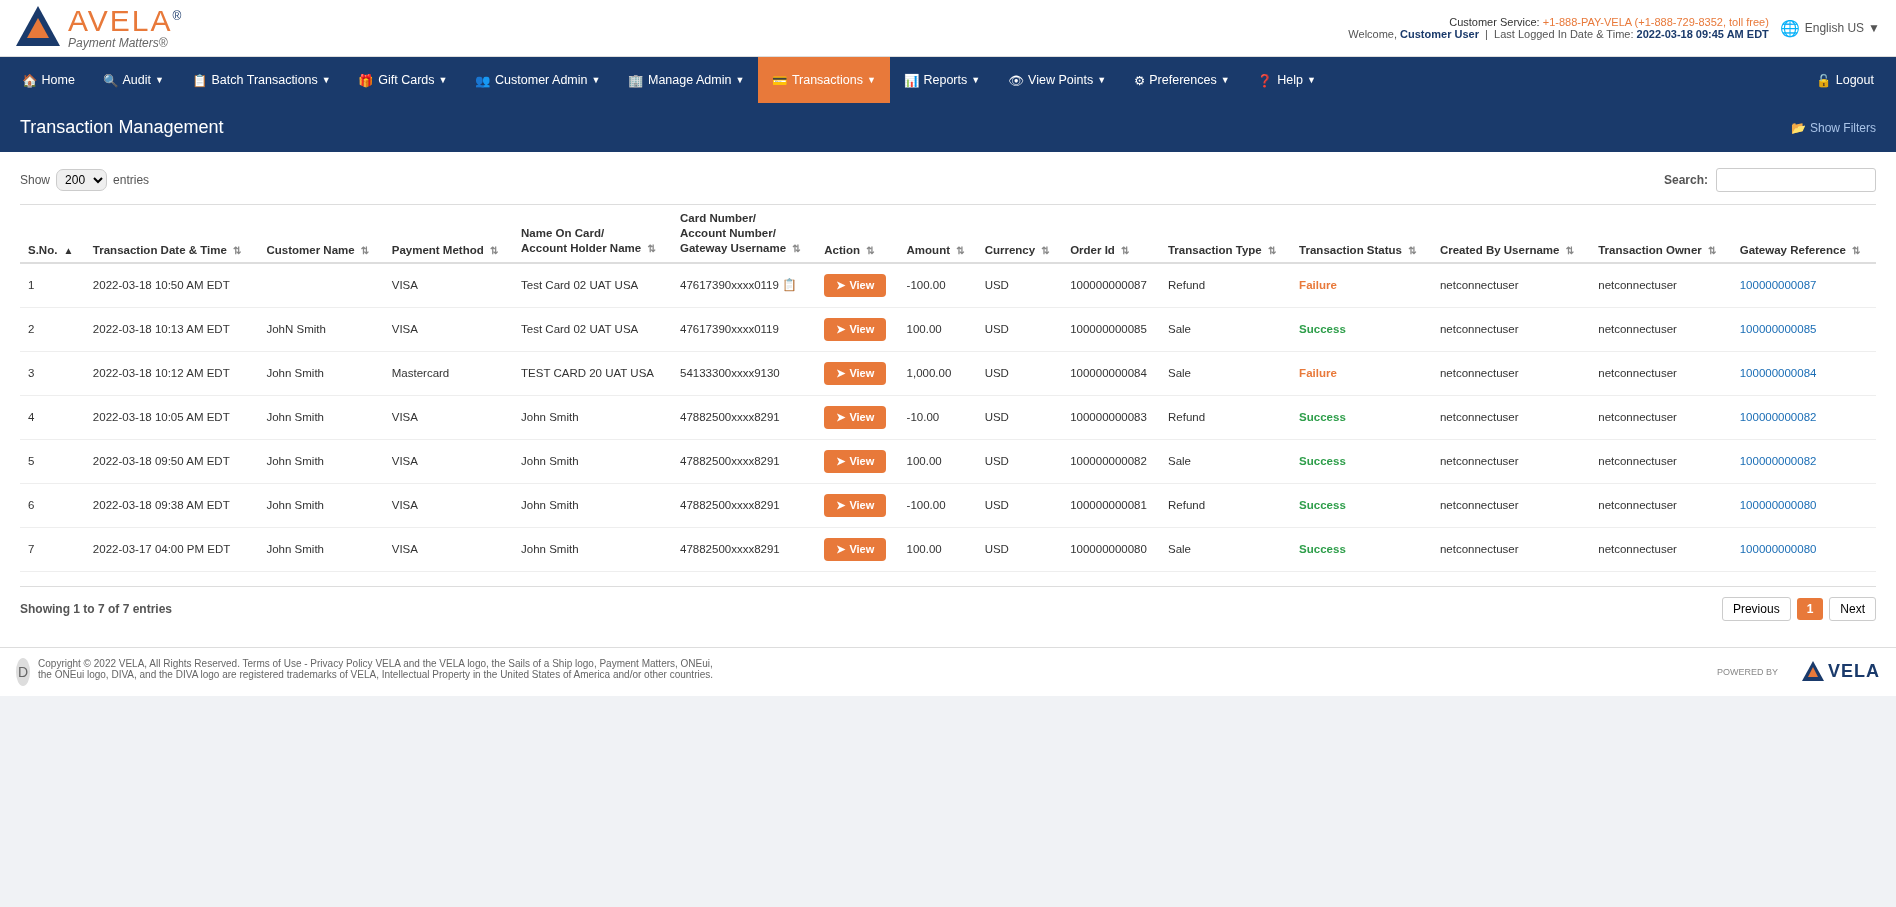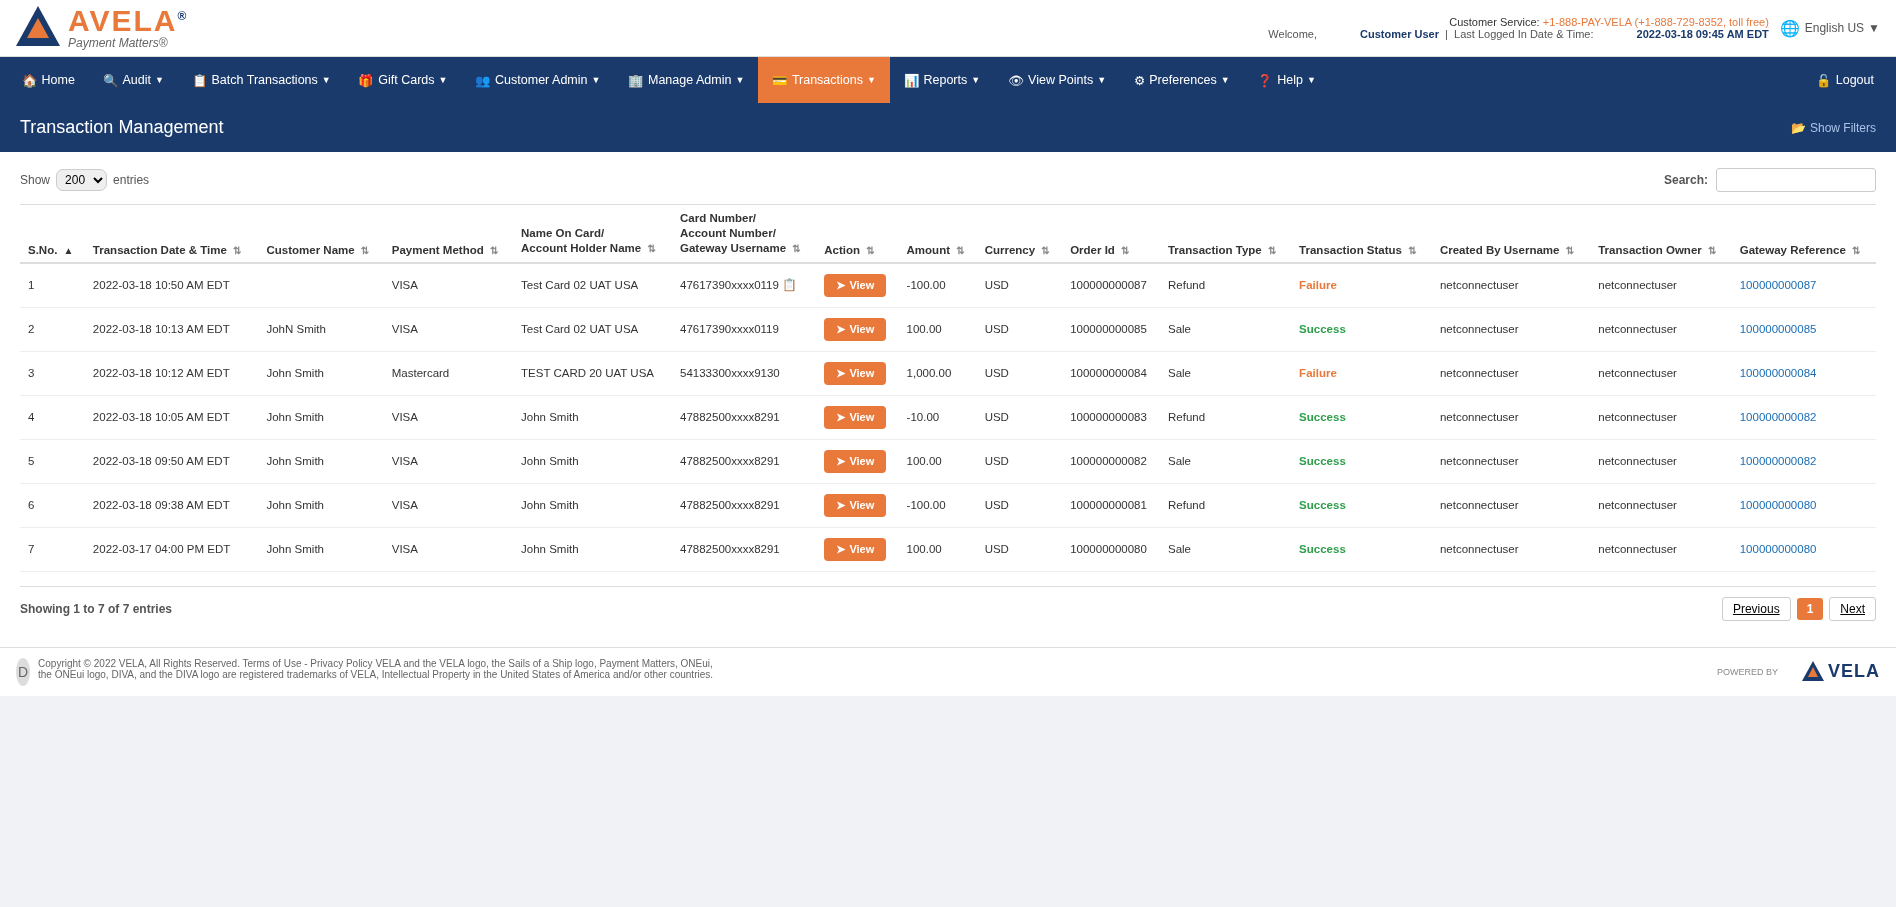--- a/index.html
+++ b/index.html
@@ -25,27 +25,27 @@
     .logo-triangle::after {
       content: '';
       width: 0; height: 0;
       border-left: 11px solid transparent;
       border-right: 11px solid transparent;
       border-bottom: 20px solid #e8793a;
       position: absolute;
       top: 12px; left: -11px;
     }
     .logo-text { display: flex; flex-direction: column; }
-    .logo-vela { font-size: 30px; font-weight: 700; color: #1a3a6b; letter-spacing: 2px; line-height: 1; }
+    .logo-vela { font-size: 30px; font-weight: 400; color: #1a3a6b; letter-spacing: 2px; line-height: 1; }
     .logo-vela span { color: #e8793a; }
     .logo-sub { font-size: 12px; color: #666; font-style: italic; }
     .top-right { text-align: right; font-size: 11px; }
     .customer-service { color: #e8793a; font-weight: normal; text-align: right; }
     .welcome-text { color: #555; }
-    .welcome-text strong { color: #1a3a6b; margin-left: 40px; }
+    .welcome-text strong { color: #1a3a6b; }
     .lang-area { display: flex; align-items: center; gap: 4px; color: #555; }
     .globe-icon { font-size: 16px; }
 
     
     .navbar {
       background: #1a3a6b;
       display: flex;
       align-items: stretch;
       padding: 0 8px;
     }
@@ -164,21 +164,20 @@
     }
     .entries-info { color: #555; font-size: 12px; font-weight: bold; }
     .pagination { display: flex; align-items: center; gap: 6px; }
     .page-btn {
       border: 1px solid #ccc;
       background: #fff;
       padding: 4px 10px;
       cursor: pointer;
       font-size: 12px;
       border-radius: 3px;
-      text-decoration: underline;
     }
     .page-num {
       background: #e8793a;
       color: #fff;
       border: none;
       padding: 4px 10px;
       font-size: 12px;
       border-radius: 3px;
       cursor: pointer;
       font-weight: bold;

